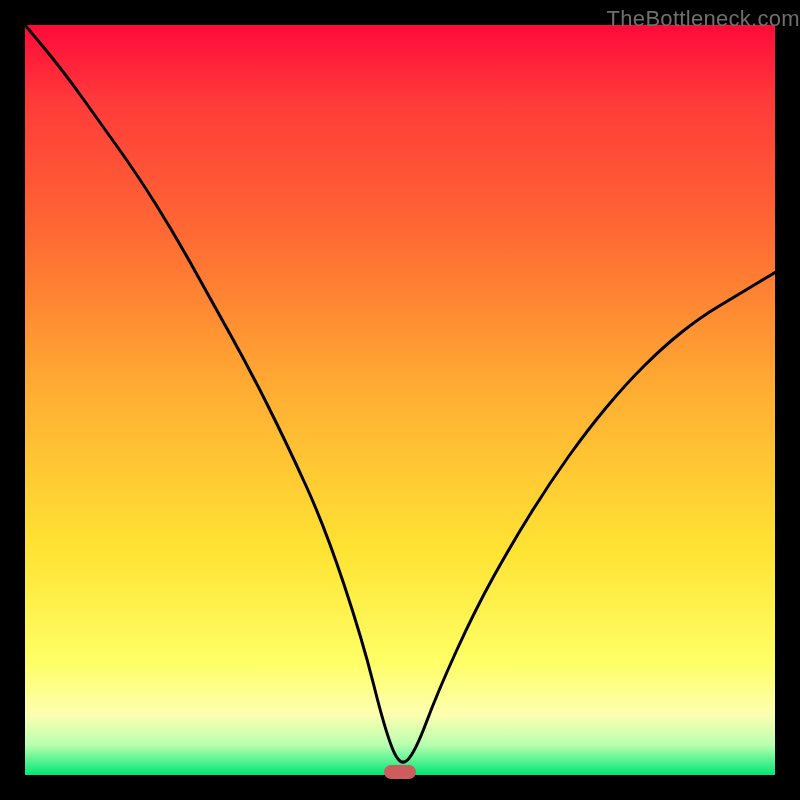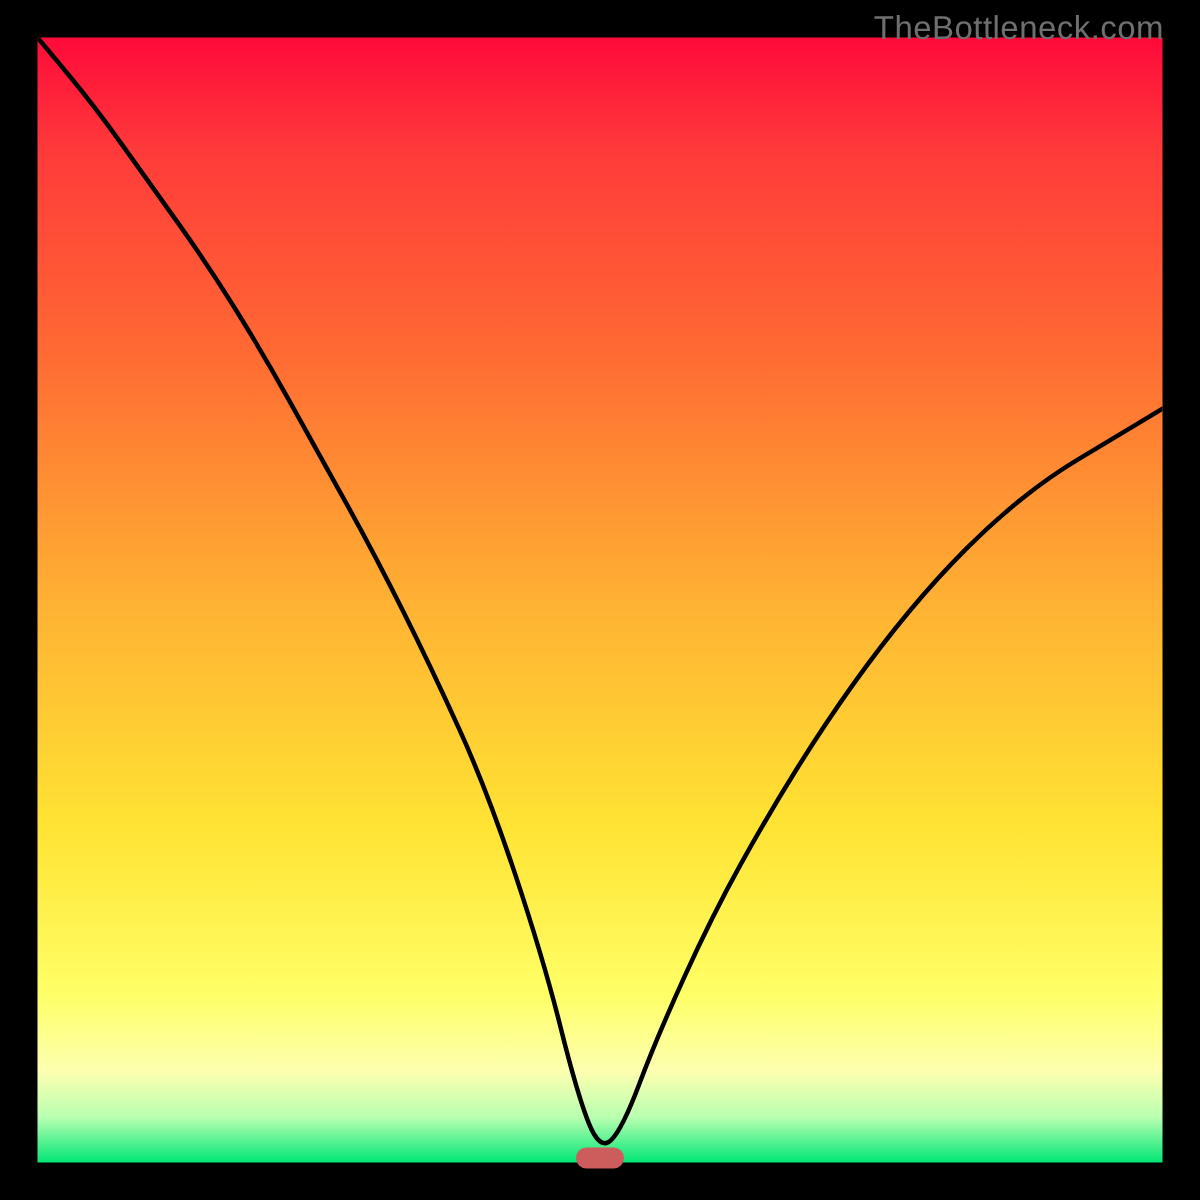--- a/index.html
+++ b/index.html
@@ -32,21 +32,21 @@
       #ffe333 70%,
       #ffff66 85%,
       #fcffb0 92%,
       #b8ffb0 96%,
       #00e676 100%
     );
   }
   .watermark {
     position: absolute;
     top: 6px;
-    right: 24px;
+    right: 0;
     color: #6f6f6f;
     font-size: 22px;
     letter-spacing: 0.3px;
     user-select: none;
   }
   svg.curve {
     position: absolute;
     left: 0;
     top: 0;
     width: 750px;

